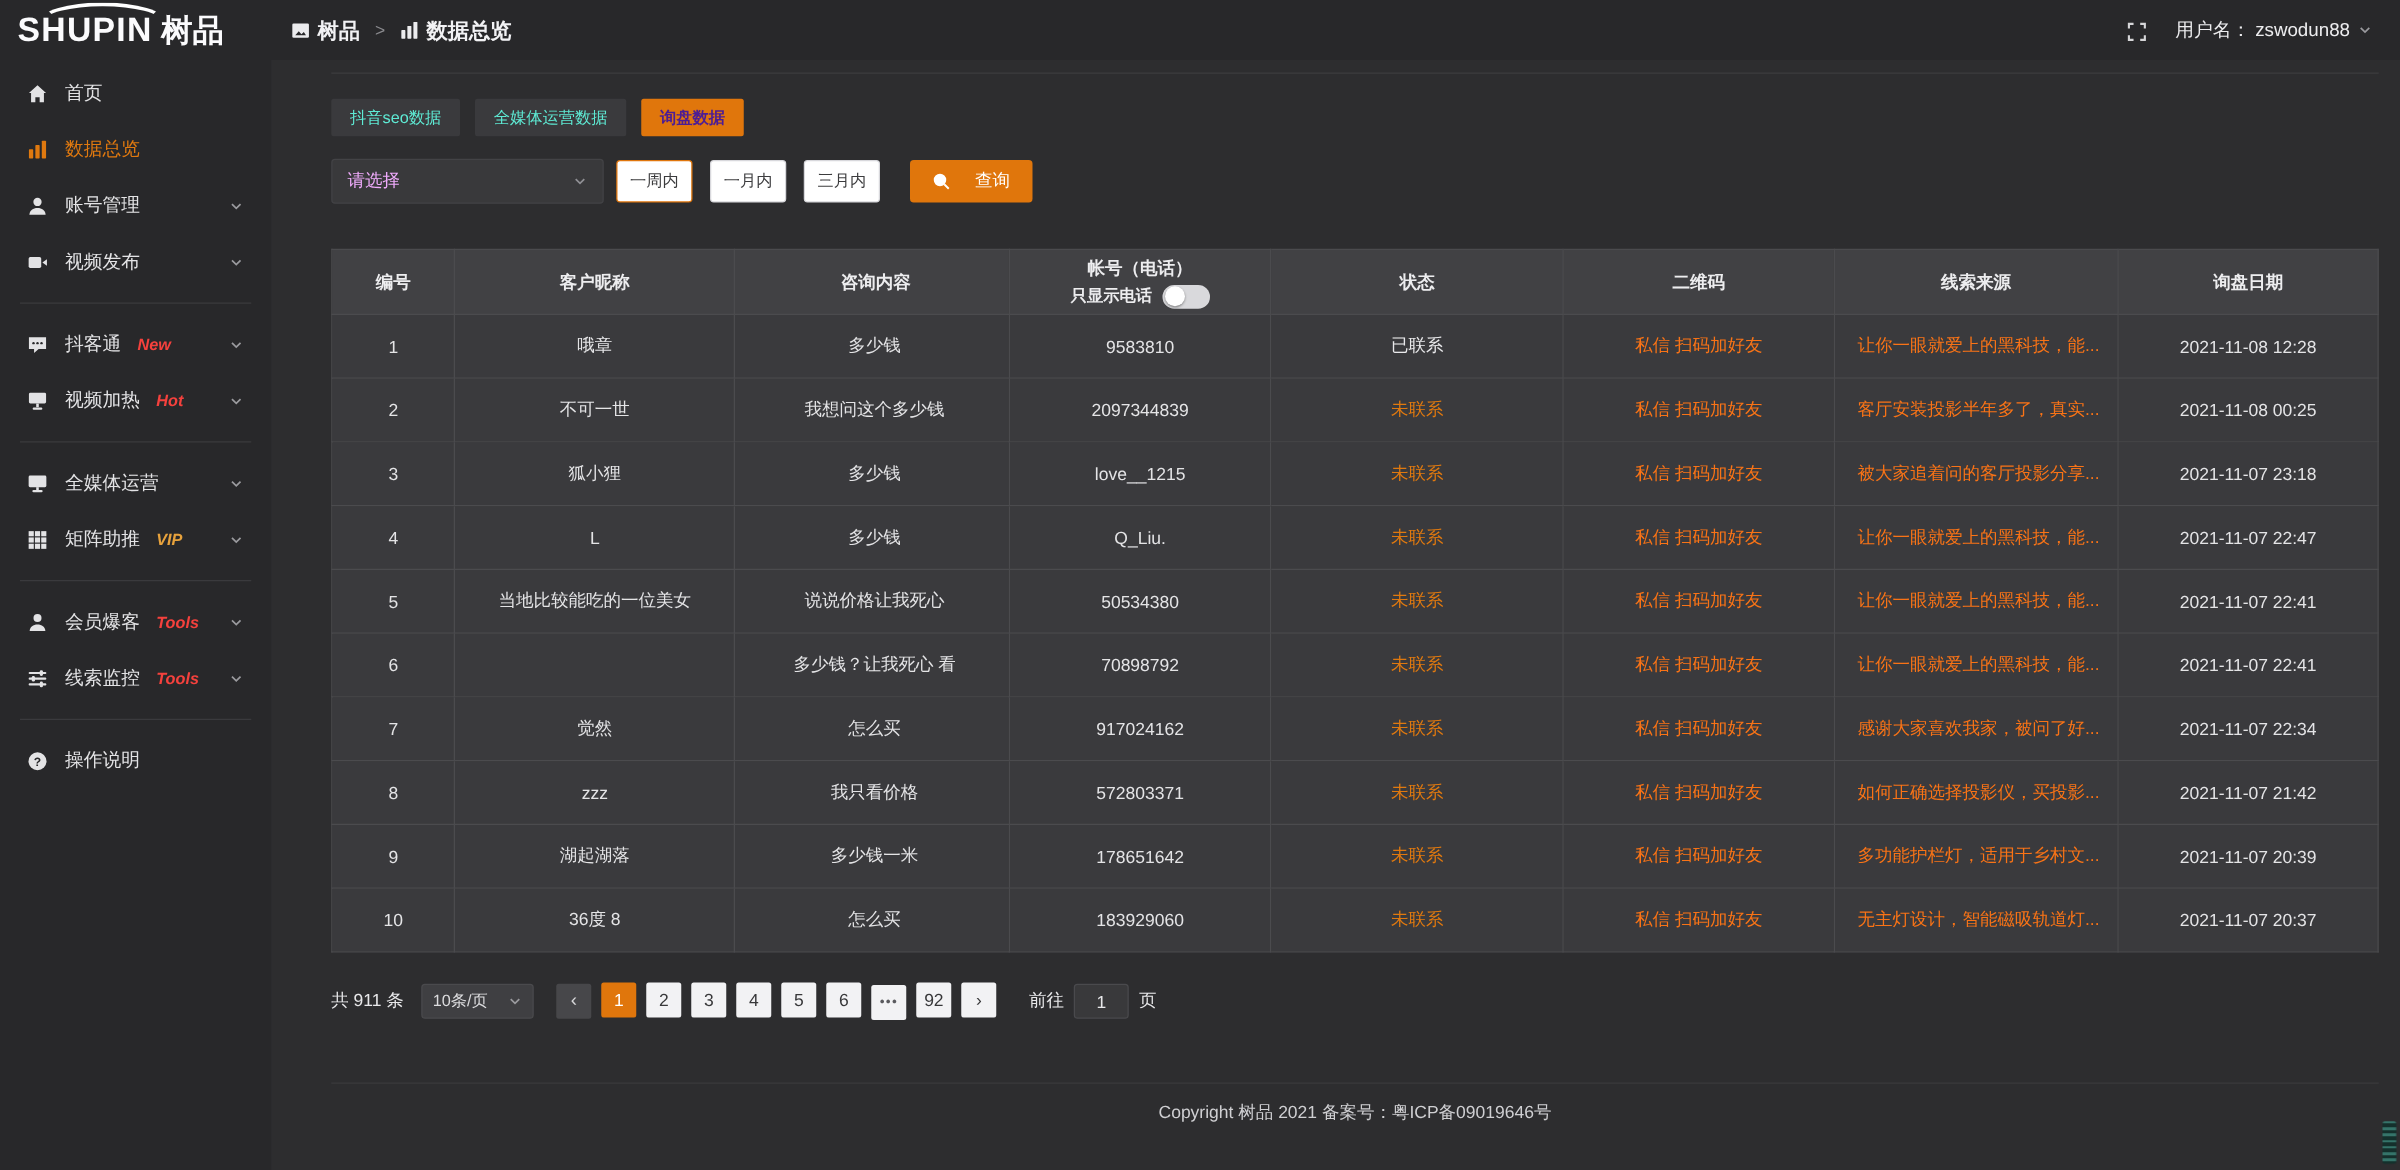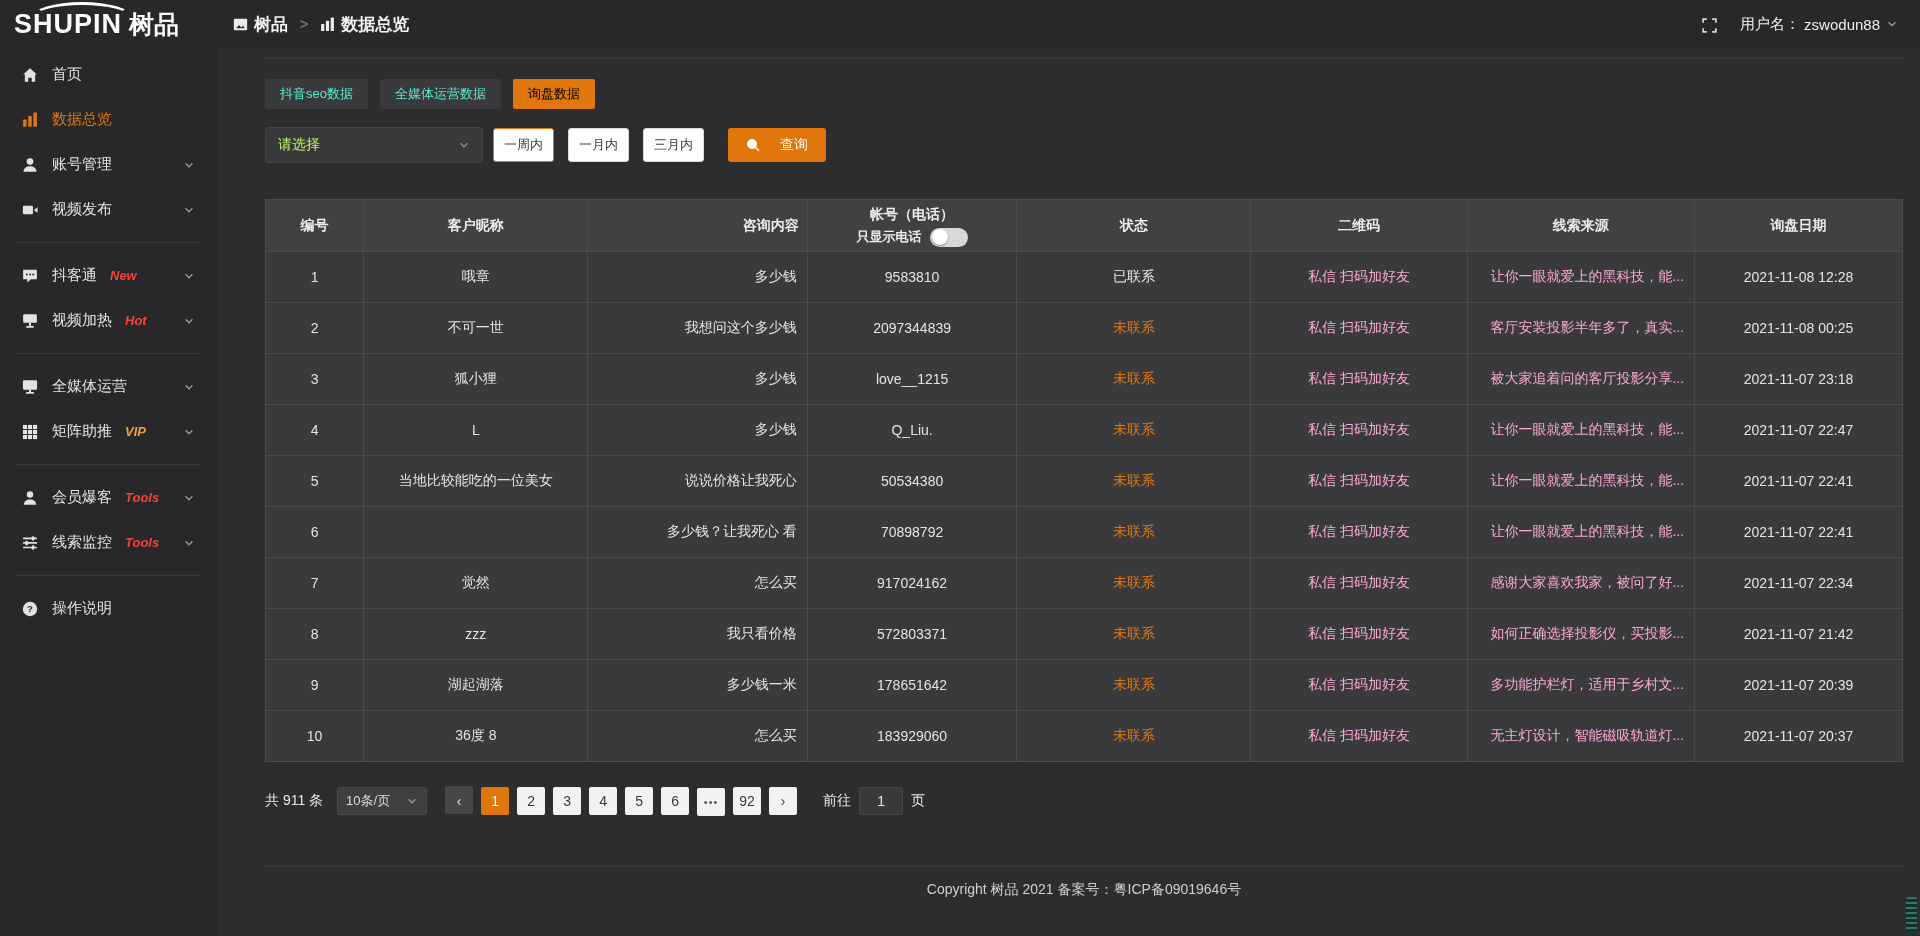--- a/index.html
+++ b/index.html
@@ -46,53 +46,53 @@
   .user-name .s-chev { margin-left:2px; }
 
   .main { flex:1; padding:0 17px 0 48px; background:#2d2d2f; }
   .head-divider { margin-top:10px; height:1px; background:#3c3c3f; }
 
   
   .tabs { margin-top:20px; display:flex; }
   .tab { height:30px; padding:0 15px; background:#3a3a3d; color:#5eead4; border:none;
     border-radius:2px; font-size:13px; margin-right:12px; cursor:pointer;
     font-family:inherit; }
-  .tab.active { background:#e0760c; color:#000000; }
+  .tab.active { background:#e0760c; color:#4c1d95;font-weight:bold; }
 
   
   .filters { margin-top:18px; display:flex; align-items:center; }
   .select { width:218px; height:34px; background:#39393b; border:1px solid #434346; border-radius:3px;
     display:flex; align-items:center; justify-content:space-between; padding:17px 12px;
-    color:#bef264; font-size:14px; cursor:pointer; }
+    color:#f0abfc; font-size:14px; cursor:pointer; }
   .select .s-chev { color:#8f8f94; }
   .range-btn { height:34px; min-width:54px; padding:0 10px; background:#fff; border:1px solid #d8d8dc;
     border-radius:3px; color:#3c3c3e; font-size:13px; margin-left:14px; cursor:pointer; font-family:Liberation Serif, serif; }
   .range-btn:first-of-type { margin-left:10px; }
   .range-btn.active { border:1px solid #e0760c; }
   .search-btn { height:34px; padding:0 18px; margin-left:24px; background:#e0760c; border:none;
     border-radius:3px; color:#fff; font-size:14px; display:inline-flex; align-items:center; gap:6px;
     cursor:pointer; font-family:inherit; }
   .search-btn svg { width:14px; height:14px; }
 
   
   table { width:100%; margin-top:36px; border-collapse:collapse; table-layout:fixed; }
   th, td { border:1px solid #4b4b4e; text-align:center; font-weight:normal; }
   thead th { background:#414144; height:52px; color:#ededef; font-size:14px; font-weight:bold; padding:4px 8px; }
   tbody td { background:#3a3a3d; height:51px; color:#e4e4e6; font-size:14px; padding:4px 10px;
     overflow:hidden; white-space:nowrap; text-overflow:ellipsis; }
-  th.al, td.al { text-align:right; padding-left:14px;margin-top:16px; }
+  th.al, td.al { text-align:center; padding-left:14px;margin-top:16px; }
   .hdr-two { line-height:1.5; }
   .hdr-sub { font-size:13px; font-weight:bold; display:flex; align-items:center; justify-content:center; margin-top:2px; }
   .toggle { width:38px; height:19px; border-radius:10px; background:#d9d9dc; position:relative;
     display:inline-block; margin-left:8px; vertical-align:middle; cursor:pointer; }
   .toggle::after { content:""; position:absolute; left:2px; top:1.5px; width:16px; height:16px;
     border-radius:50%; background:#fff; box-shadow:0 1px 2px rgba(0,0,0,.4); }
   .st-yes { color:#e9e9eb; }
   .st-no  { color:#e0790f; }
-  .link { color:#f9a8d4; cursor:pointer; }
+  .link { color:#f97316; cursor:pointer; }
 
   
   .pagination { margin-top:24px; display:flex; align-items:center; font-size:14px; color:#e8e8ea; }
   .size-select { display:flex; align-items:center; justify-content:space-between; width:90px; height:28px;
     background:#3f3f42; border:1px solid #4a4a4d; border-radius:3px; padding:0 8px; font-size:13px;
     color:#dcdcde; margin-left:14px; cursor:pointer; }
   .size-select .s-chev { color:#9a9a9e; }
   .pg-btn { min-width:28px; height:28px; border:none; border-radius:2px; margin-left:8px; font-size:14px;
     display:inline-flex; align-items:center; justify-content:center; padding:0 6px; cursor:pointer;
     font-family:inherit; }

